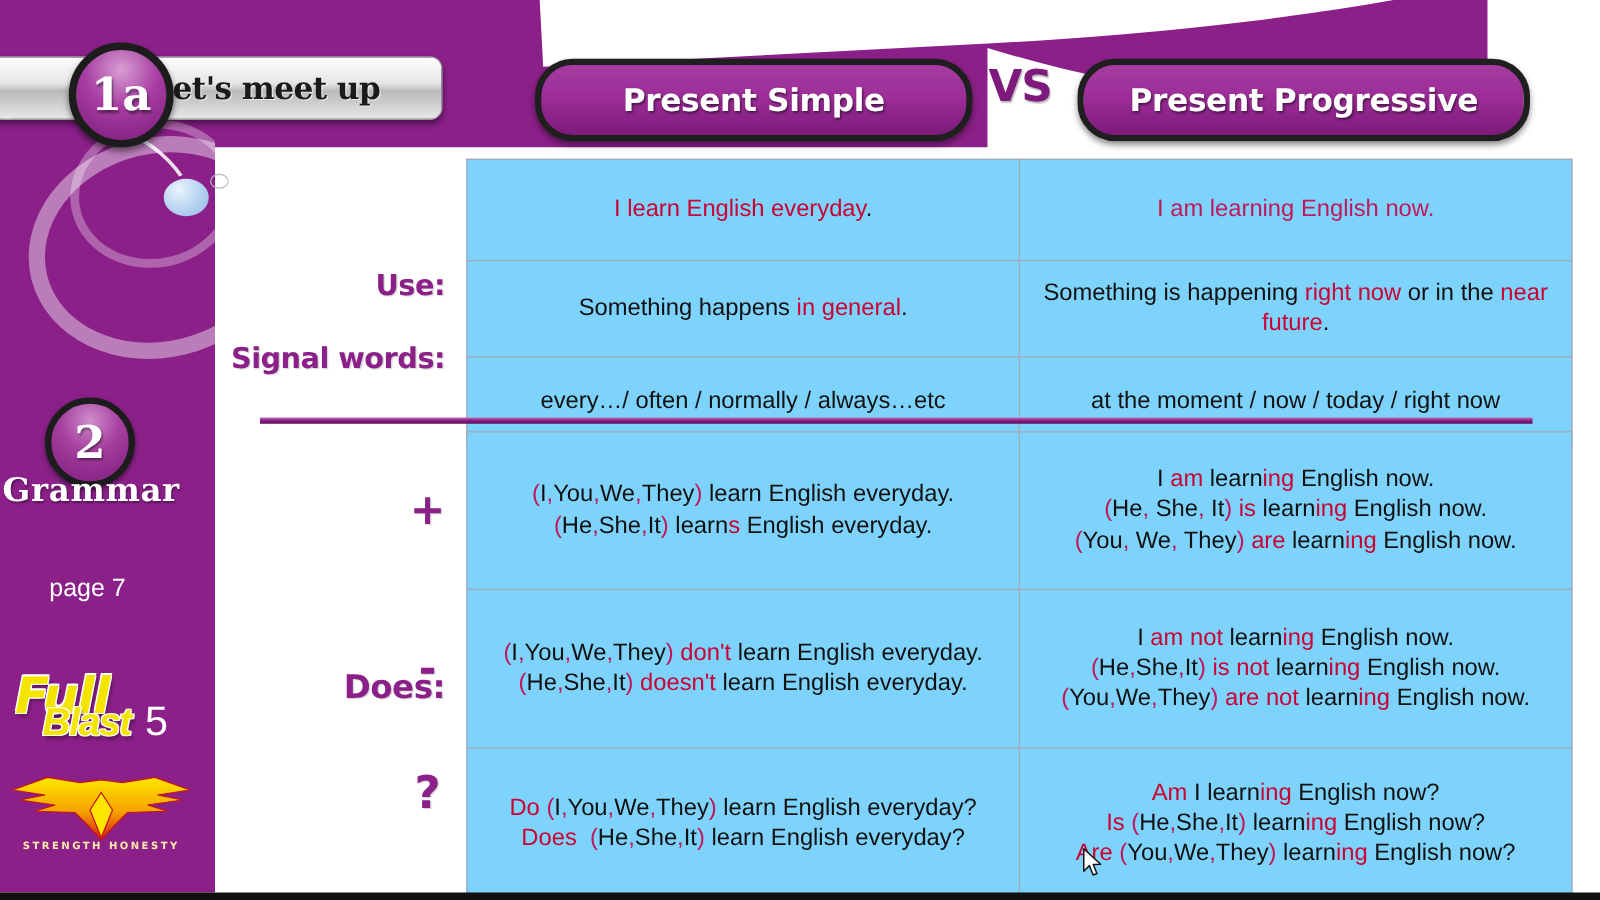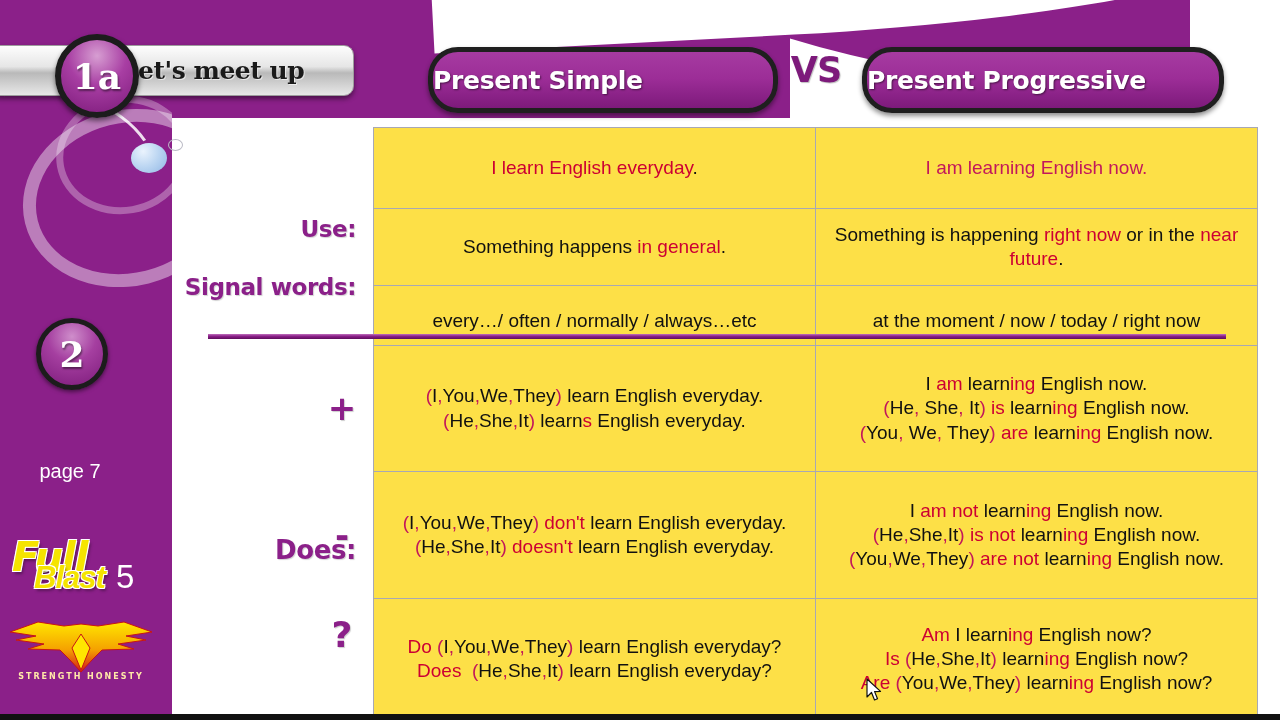--- a/index.html
+++ b/index.html
@@ -106,36 +106,36 @@
   .badge1a span{
     color:#fff;font-size:36px;font-weight:bold;font-family:"DejaVu Serif",serif;
     text-shadow:1px 2px 2px rgba(0,0,0,.45);line-height:1;
   }
 
   
   .tpill{
     position:absolute;top:47px;height:56px;border-radius:30px;
     background:linear-gradient(to bottom,#a63ba1 0%,#9c2d97 48%,#7d1a7b 100%);
     border:5px solid #1f1f1f;box-shadow:0 3px 5px rgba(0,0,0,.45);z-index:5;
-    display:flex;align-items:center;
+    display:flex;align-items:center;justify-content:center;
   }
   .tpill span{
     color:#ffffff;font-size:25px;font-weight:bold;font-family:"DejaVu Sans",sans-serif;
     letter-spacing:-.3px;text-shadow:1px 1px 2px rgba(0,0,0,.5);
   }
   #pill-left{left:428px;width:340px;}
   #pill-right{left:862px;width:352px;}
   .vs{
     position:absolute;left:785px;top:50px;width:62px;text-align:center;z-index:6;
     color:#7d1a7b;font-size:35px;font-weight:bold;font-family:"DejaVu Sans",sans-serif;
     letter-spacing:-1px;text-shadow:1px 1px 1px rgba(0,0,0,.25);
   }
 
   
-  .tbl{position:absolute;border-collapse:collapse;table-layout:fixed;z-index:3;background:#fde047;}
+  .tbl{position:absolute;border-collapse:collapse;table-layout:fixed;z-index:3;background:#7dd3fc;}
   .tbl td{
     border:1px solid #a8a8b4;text-align:center;vertical-align:middle;
     font-size:19px;color:#111;font-family:"Liberation Sans",sans-serif;line-height:1.28;
     padding:4px 6px;
   }
   #table-top{left:373px;top:127px;width:884px;}
   #table-form{left:373px;top:345px;width:884px;}
 
   .rowlabel{
     position:absolute;text-align:right;color:#8B2089;font-weight:bold;
@@ -180,20 +180,21 @@
   </div>
 
   <div class="sidebar">
     <div class="side-ring ring-a"></div>
     <div class="side-ring ring-b"></div>
     <div class="side-arc"></div>
 
     <div class="badge2">
       <span>2</span>
     </div>
+    <div class="grammar">Grammar</div>
     <div class="page-no">page 7</div>
 
     <div class="fb-logo">
       <div class="fb-full">Full</div>
       <div class="fb-blast">Blast</div>
       <div class="fb-five">5</div>
     </div>
 
     <div class="wing">
       <svg width="150" height="52" viewBox="0 0 150 52">

